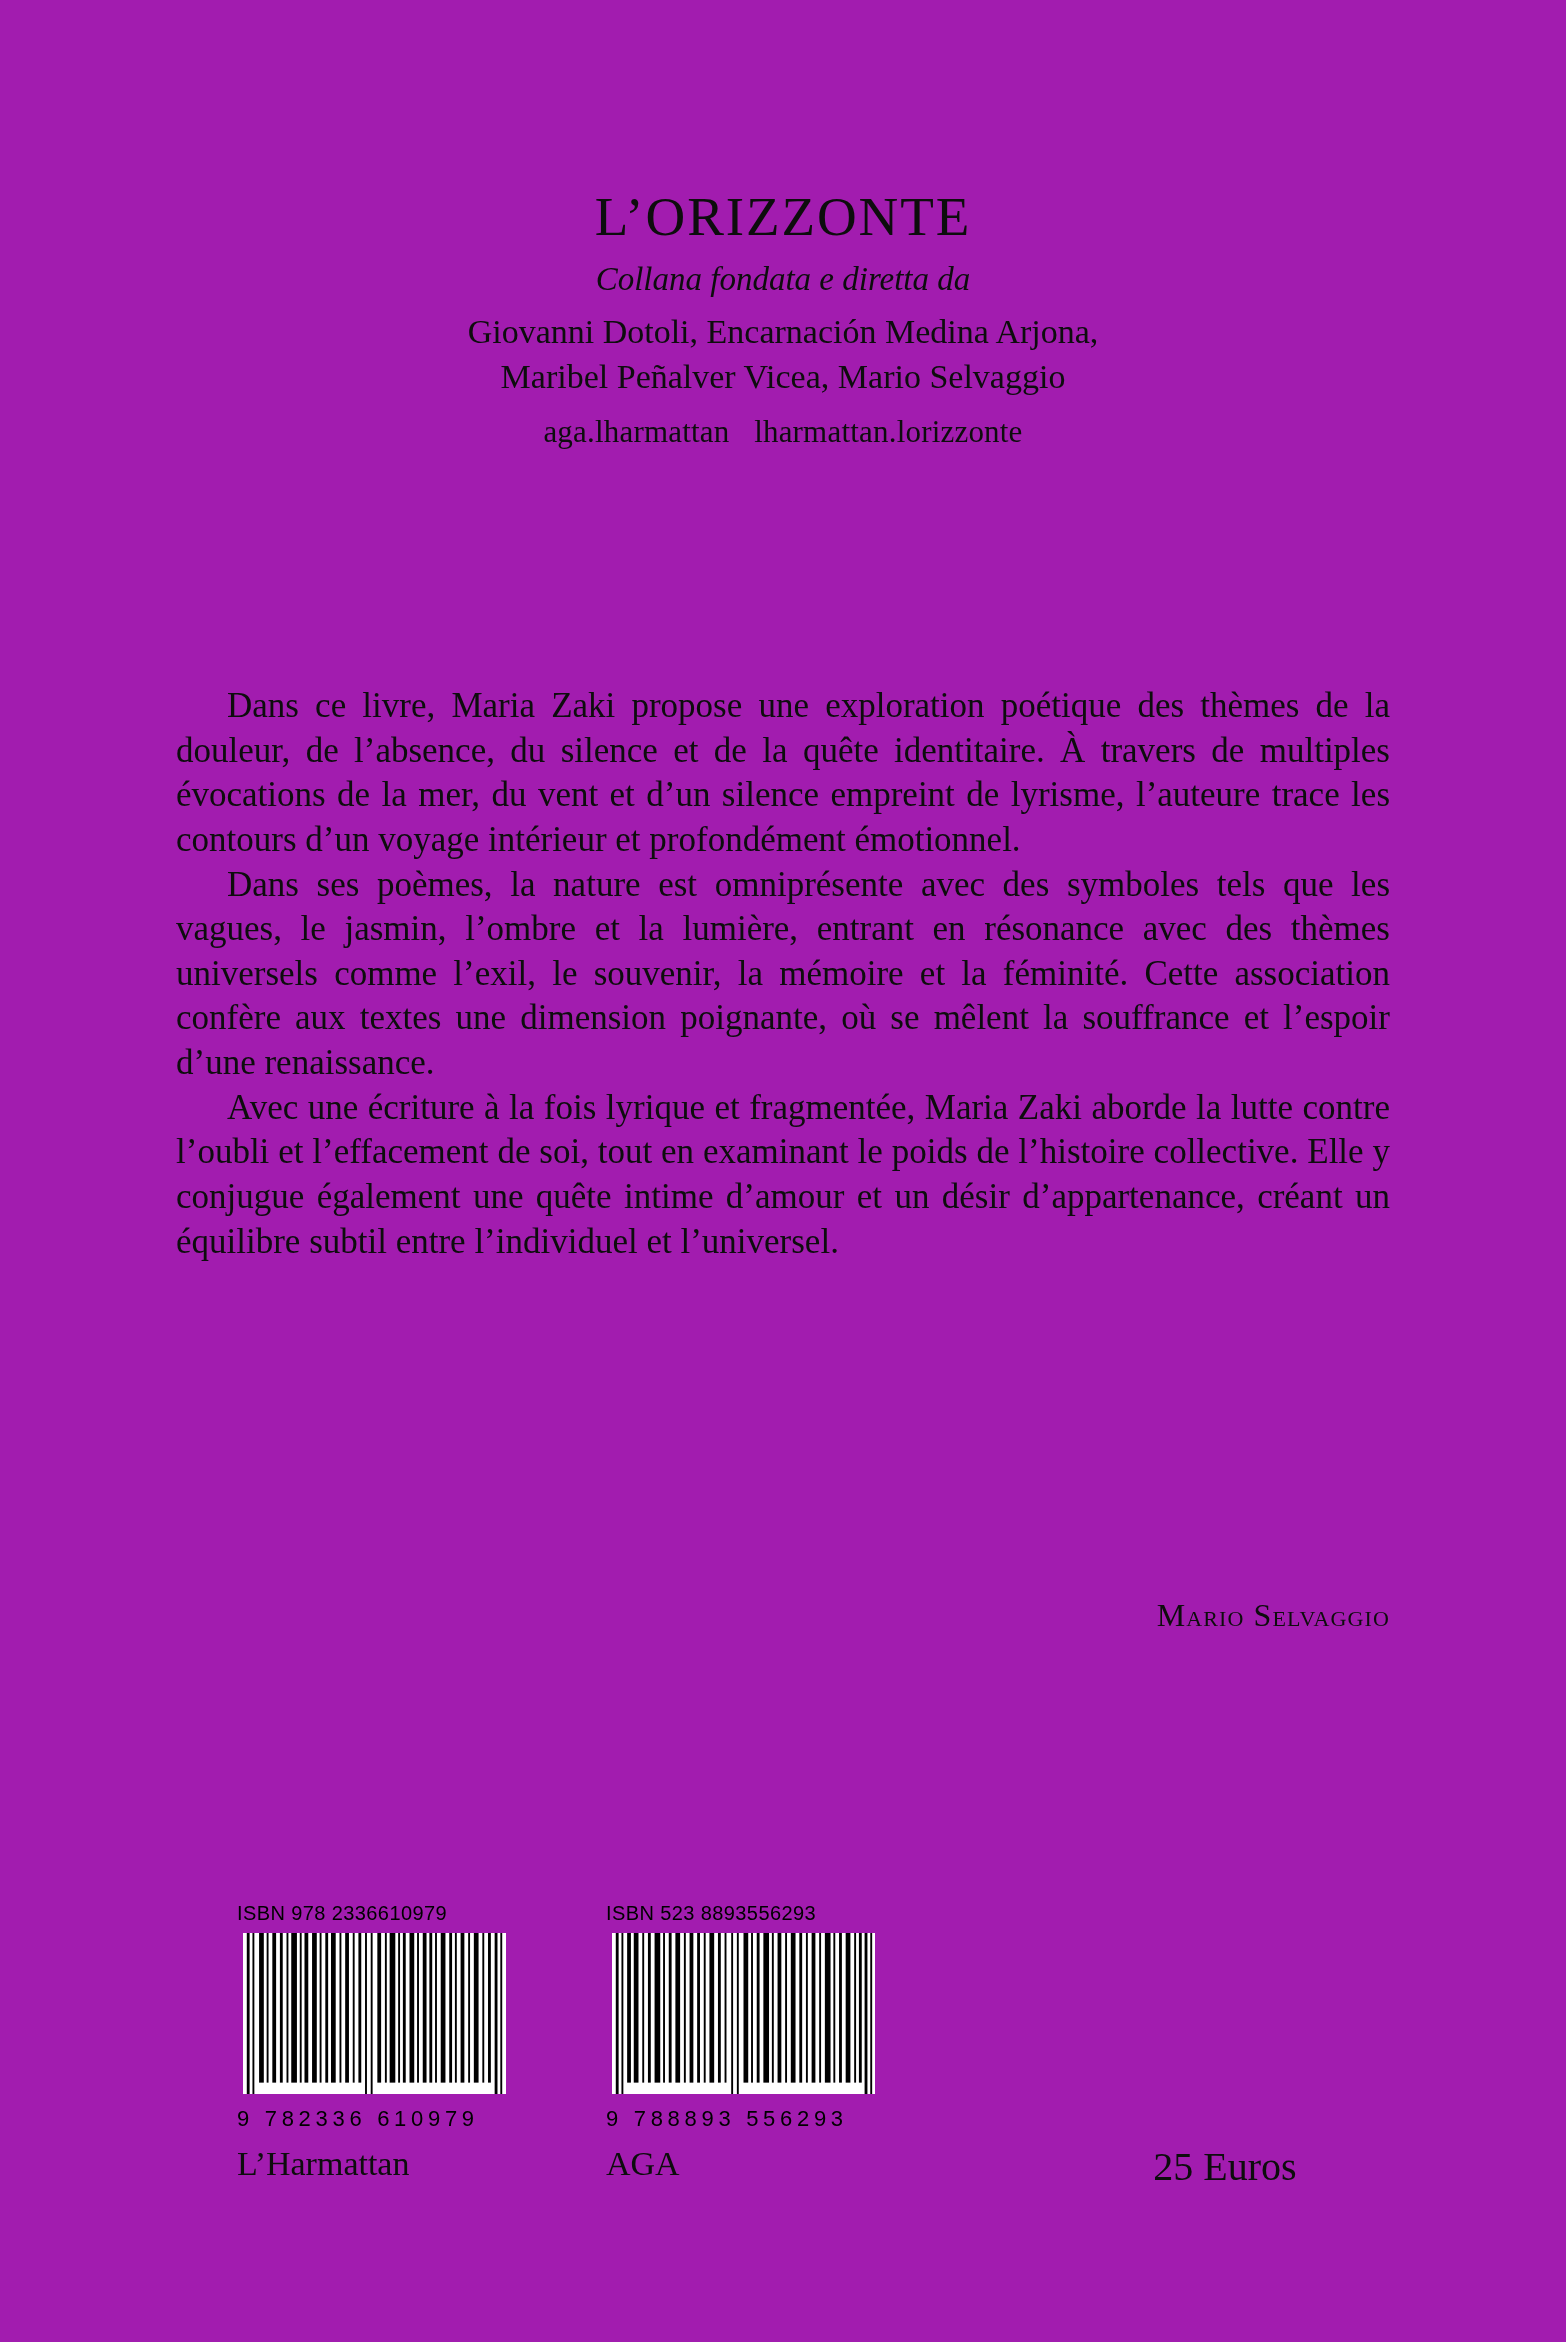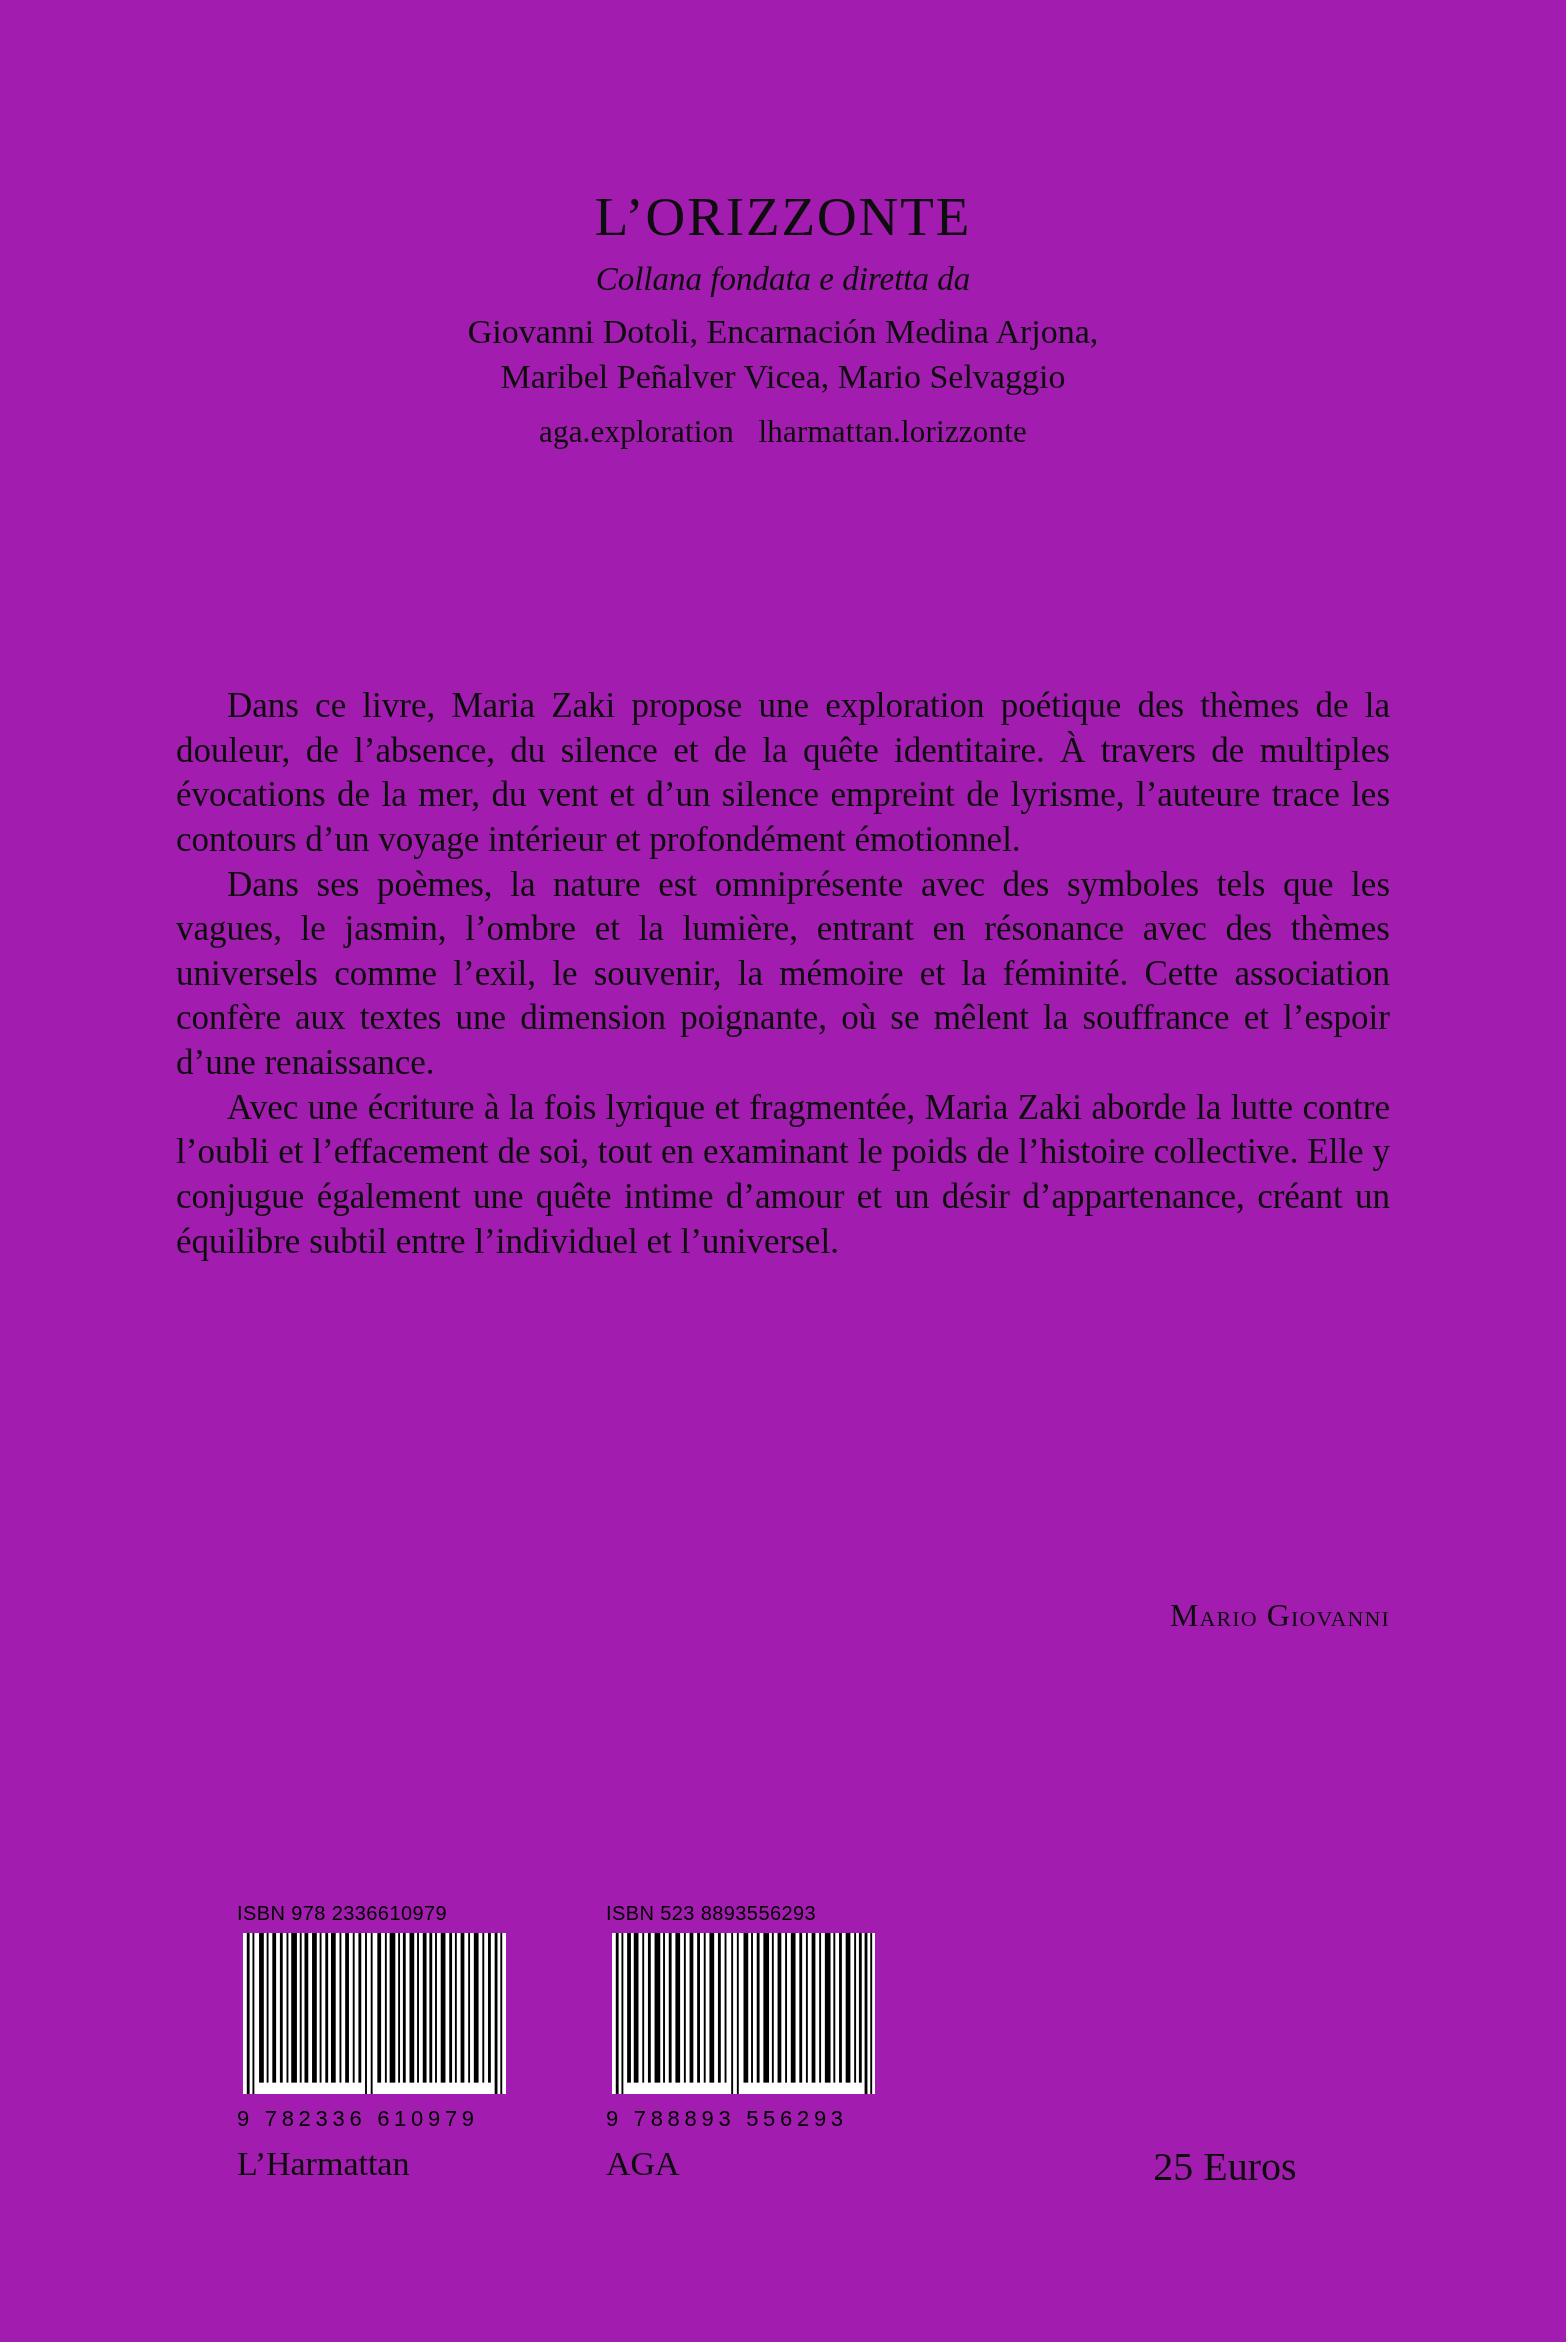--- a/index.html
+++ b/index.html
@@ -144,31 +144,31 @@
 <div class="page">
 
   <div class="series-block">
     <div class="series-title">L’ORIZZONTE</div>
     <div class="series-sub">Collana fondata e diretta da</div>
     <div class="series-names">
       <div>Giovanni Dotoli, Encarnación Medina Arjona,</div>
       <div>Maribel Peñalver Vicea, Mario Selvaggio</div>
     </div>
     <div class="series-sites">
-      <span>aga.exploration</span><span class="gap"></span><span>lharmattan.lorizzonte</span>
+      <span>aga.lharmattan</span><span class="gap"></span><span>lharmattan.lorizzonte</span>
     </div>
   </div>
 
   <div class="blurb">
     <p>Dans ce livre, Maria Zaki propose une exploration poétique des thèmes de la douleur, de l’absence, du silence et de la quête identitaire. À travers de multiples évocations de la mer, du vent et d’un silence empreint de lyrisme, l’auteure trace les contours d’un voyage intérieur et profondément émotionnel.</p>
     <p>Dans ses poèmes, la nature est omniprésente avec des symboles tels que les vagues, le jasmin, l’ombre et la lumière, entrant en résonance avec des thèmes universels comme l’exil, le souvenir, la mémoire et la féminité. Cette association confère aux textes une dimension poignante, où se mêlent la souffrance et l’espoir d’une renaissance.</p>
     <p>Avec une écriture à la fois lyrique et fragmentée, Maria Zaki aborde la lutte contre l’oubli et l’effacement de soi, tout en examinant le poids de l’histoire collective. Elle y conjugue également une quête intime d’amour et un désir d’appartenance, créant un équilibre subtil entre l’individuel et l’universel.</p>
   </div>
 
-  <div class="signature">Mario Giovanni</div>
+  <div class="signature">Mario Selvaggio</div>
 
   <div class="footer">
 
     <div class="barcode-group bc-left">
       <div class="isbn-label">ISBN 978 2336610979</div>
       <svg class="barcode" viewBox="0 0 278 170" preserveAspectRatio="none">
         <rect x="0" y="0" width="278" height="170" fill="#ffffff"></rect>
         <g fill="#000000">
           <rect x="4" y="0" width="3" height="170"></rect>
           <rect x="10" y="0" width="2" height="170"></rect>

